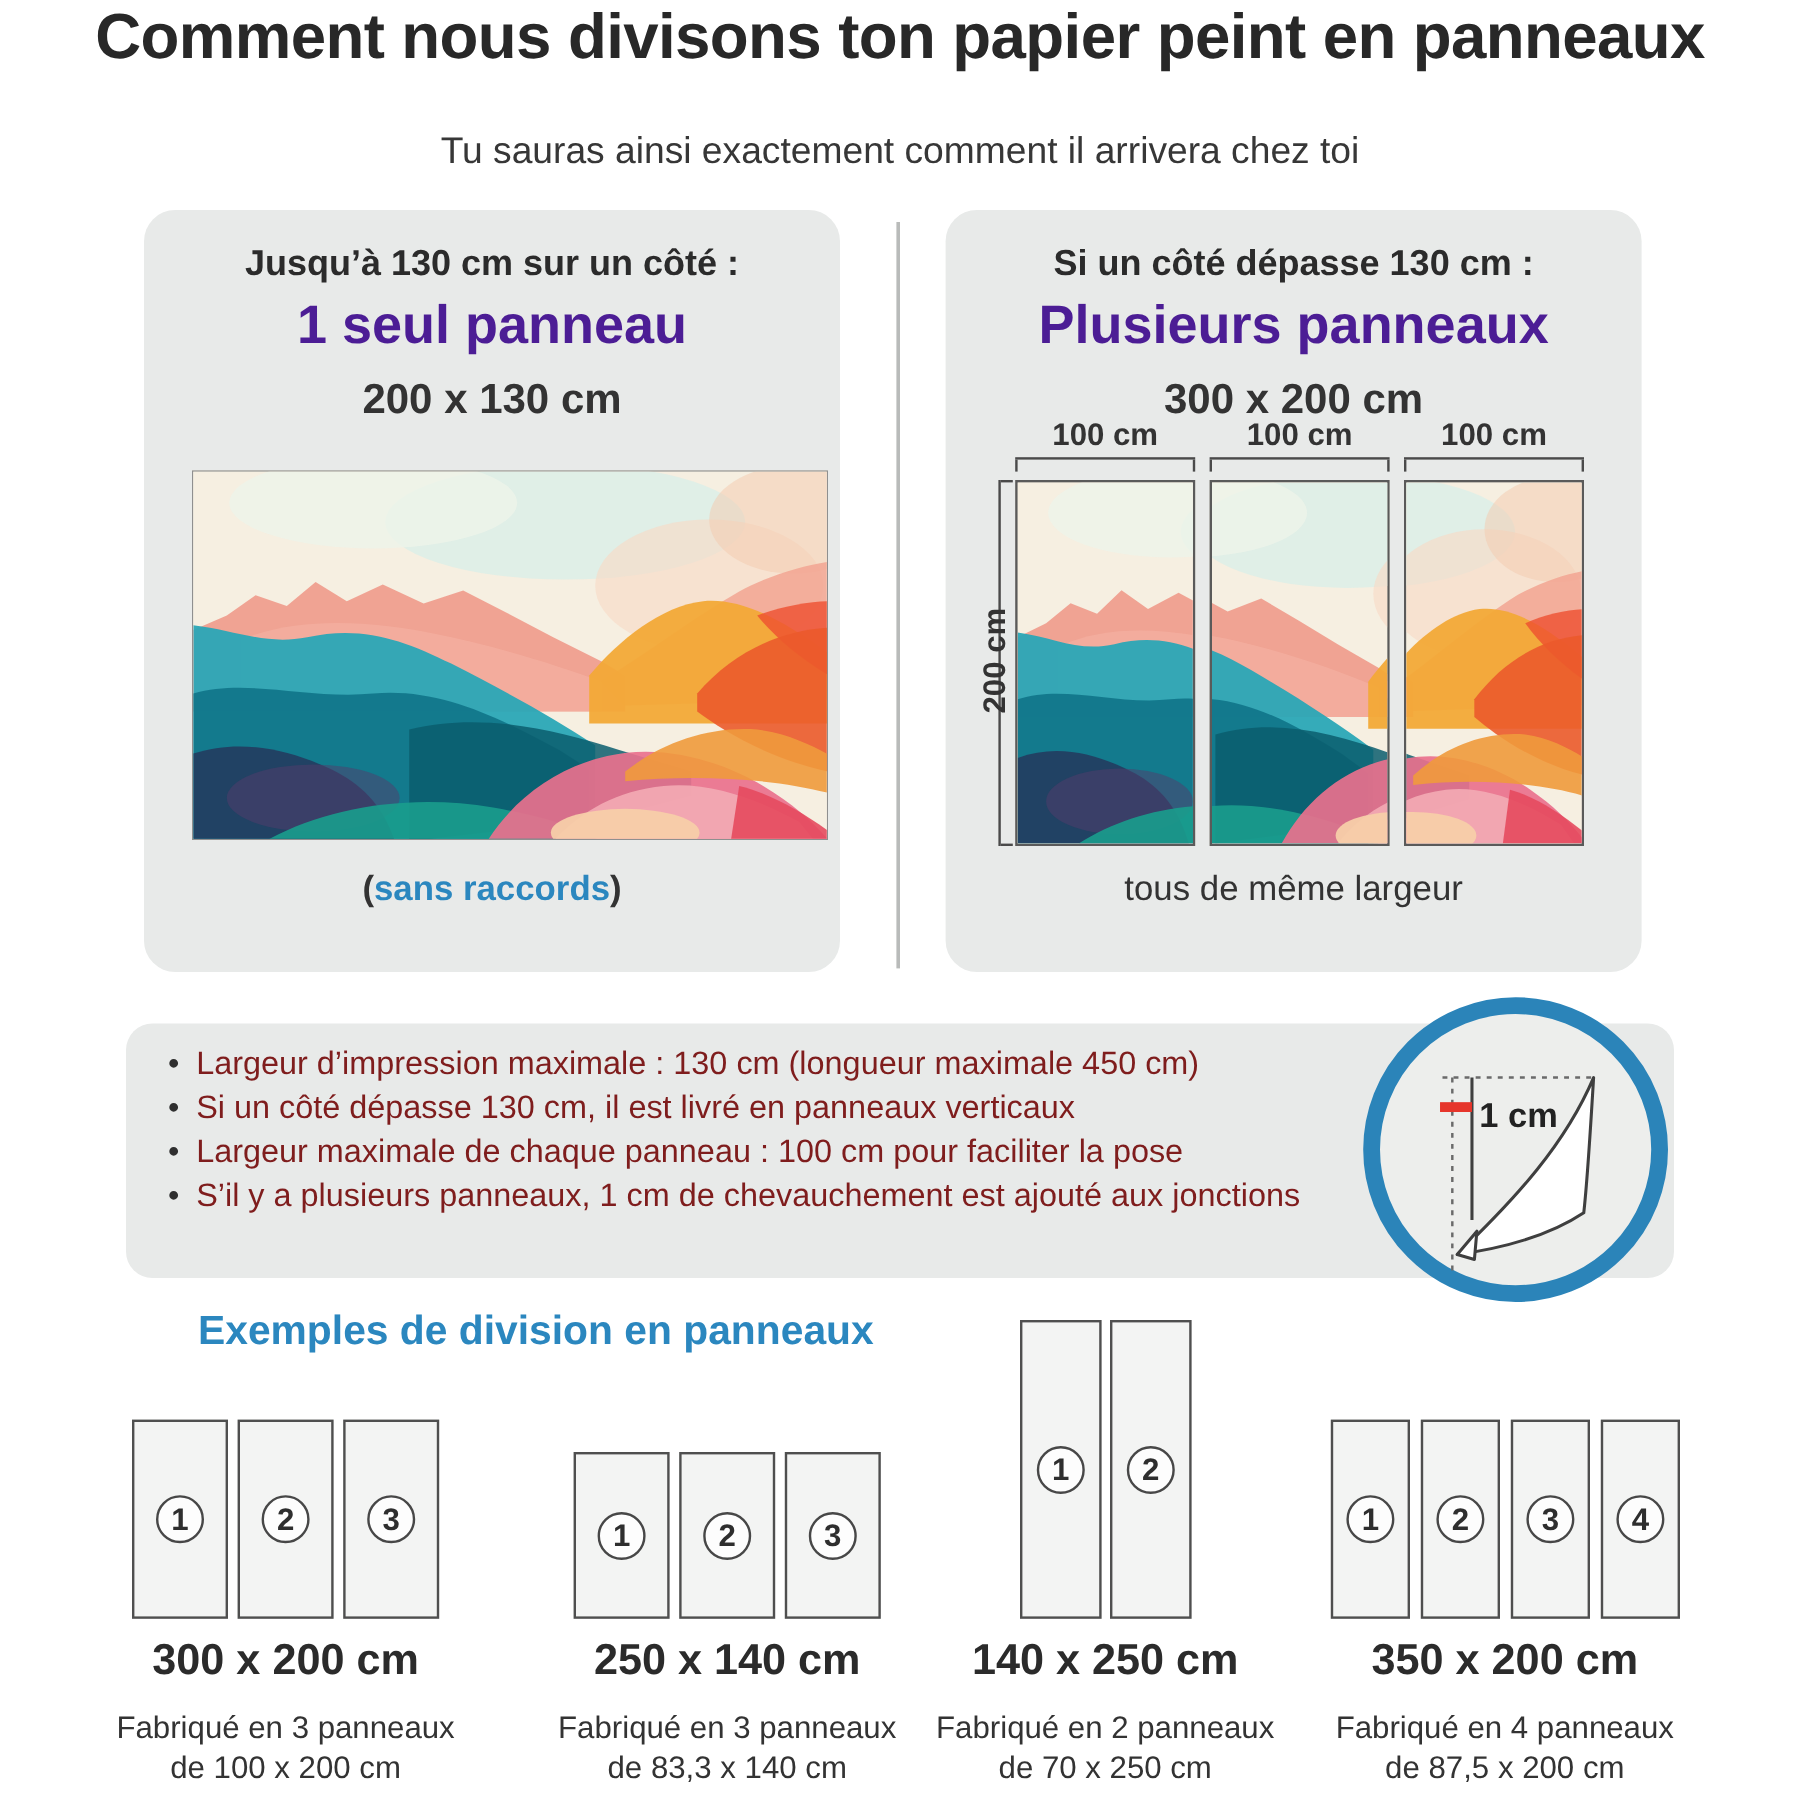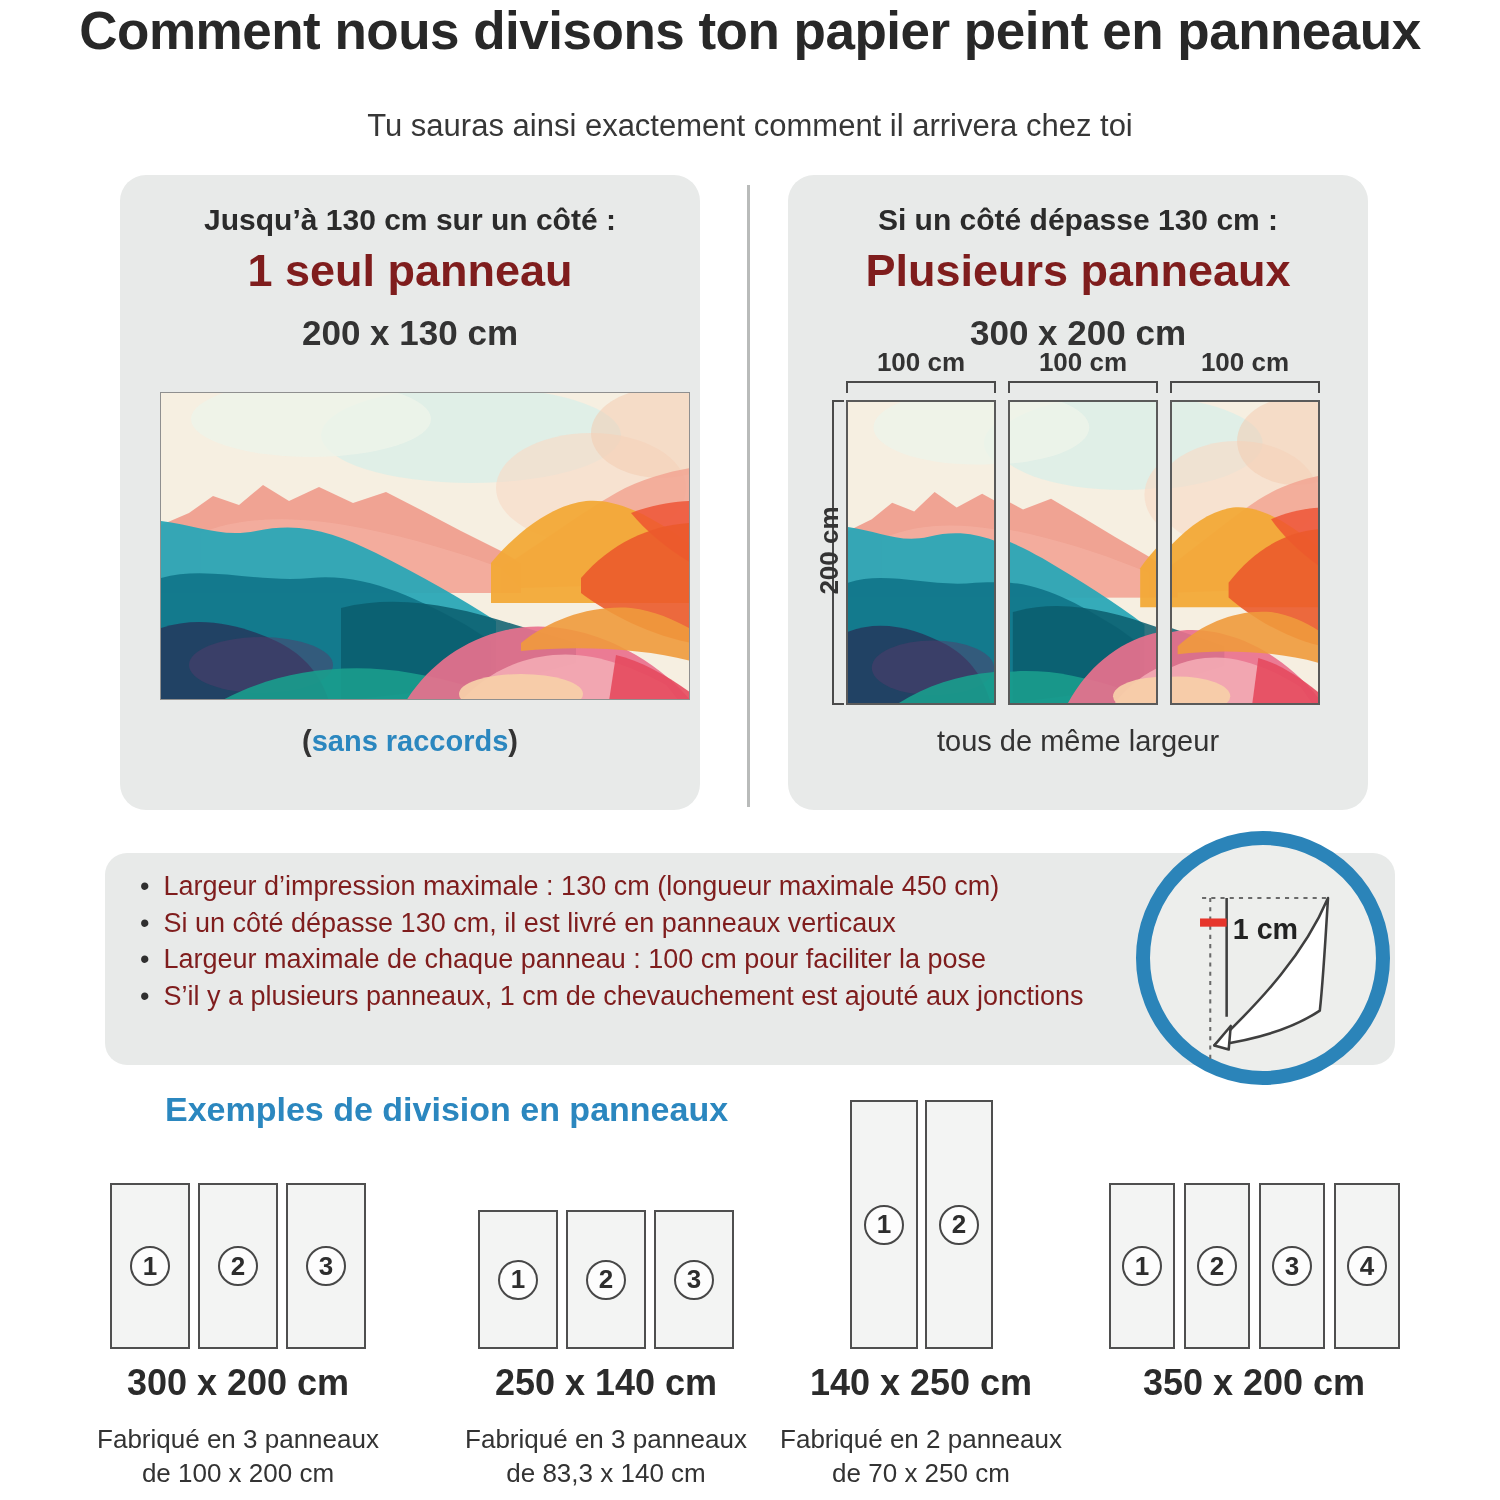--- a/index.html
+++ b/index.html
@@ -18,21 +18,21 @@
 
   
   .card { top:175px; width:580px; height:635px; background:#e8eae9; border-radius:26px; }
   .card-left { left:120px; }
   .card-right { left:788px; }
   .divider { left:747px; top:185px; width:3px; height:622px; background:#b9bbba; }
 
   .card-cond { left:0; top:28px; width:100%; text-align:center;
     font-size:30px; font-weight:800; color:#2b2b2b; }
   .card-headline { left:0; top:70px; width:100%; text-align:center;
-    font-size:45px; font-weight:800; color:#7f1d1d; }
+    font-size:45px; font-weight:800; color:#4c1d95; }
   .card-dims { left:0; top:138px; width:100%; text-align:center;
     font-size:35px; font-weight:800; color:#333; }
 
   .art-frame { left:40px; top:217px; width:530px; height:308px;
     border:1px solid #8f8f8f; background:#f6efe1; overflow:hidden; }
   .art-frame svg { display:block; width:530px; height:308px; }
 
   .card-caption { left:0; top:548px; width:100%; text-align:center;
     font-size:29px; font-weight:500; color:#333; line-height:37px; }
   .card-caption .blue { color:#2b87bf; font-weight:800; }
@@ -260,13 +260,17 @@
     </div>
   <div class="ex-panel">
       <div class="num-circle">3</div>
     </div>
   <div class="ex-panel">
       <div class="num-circle">4</div>
     </div>
 </div>
 <div class="abs ex-caption ex4-cap">
   <div class="dims">350 x 200 cm</div>
+  <div class="sub">
+    <div>Fabriqué en 4 panneaux</div>
+    <div>de 87,5 x 200 cm</div>
+  </div>
 </div>
 
 </body></html>

